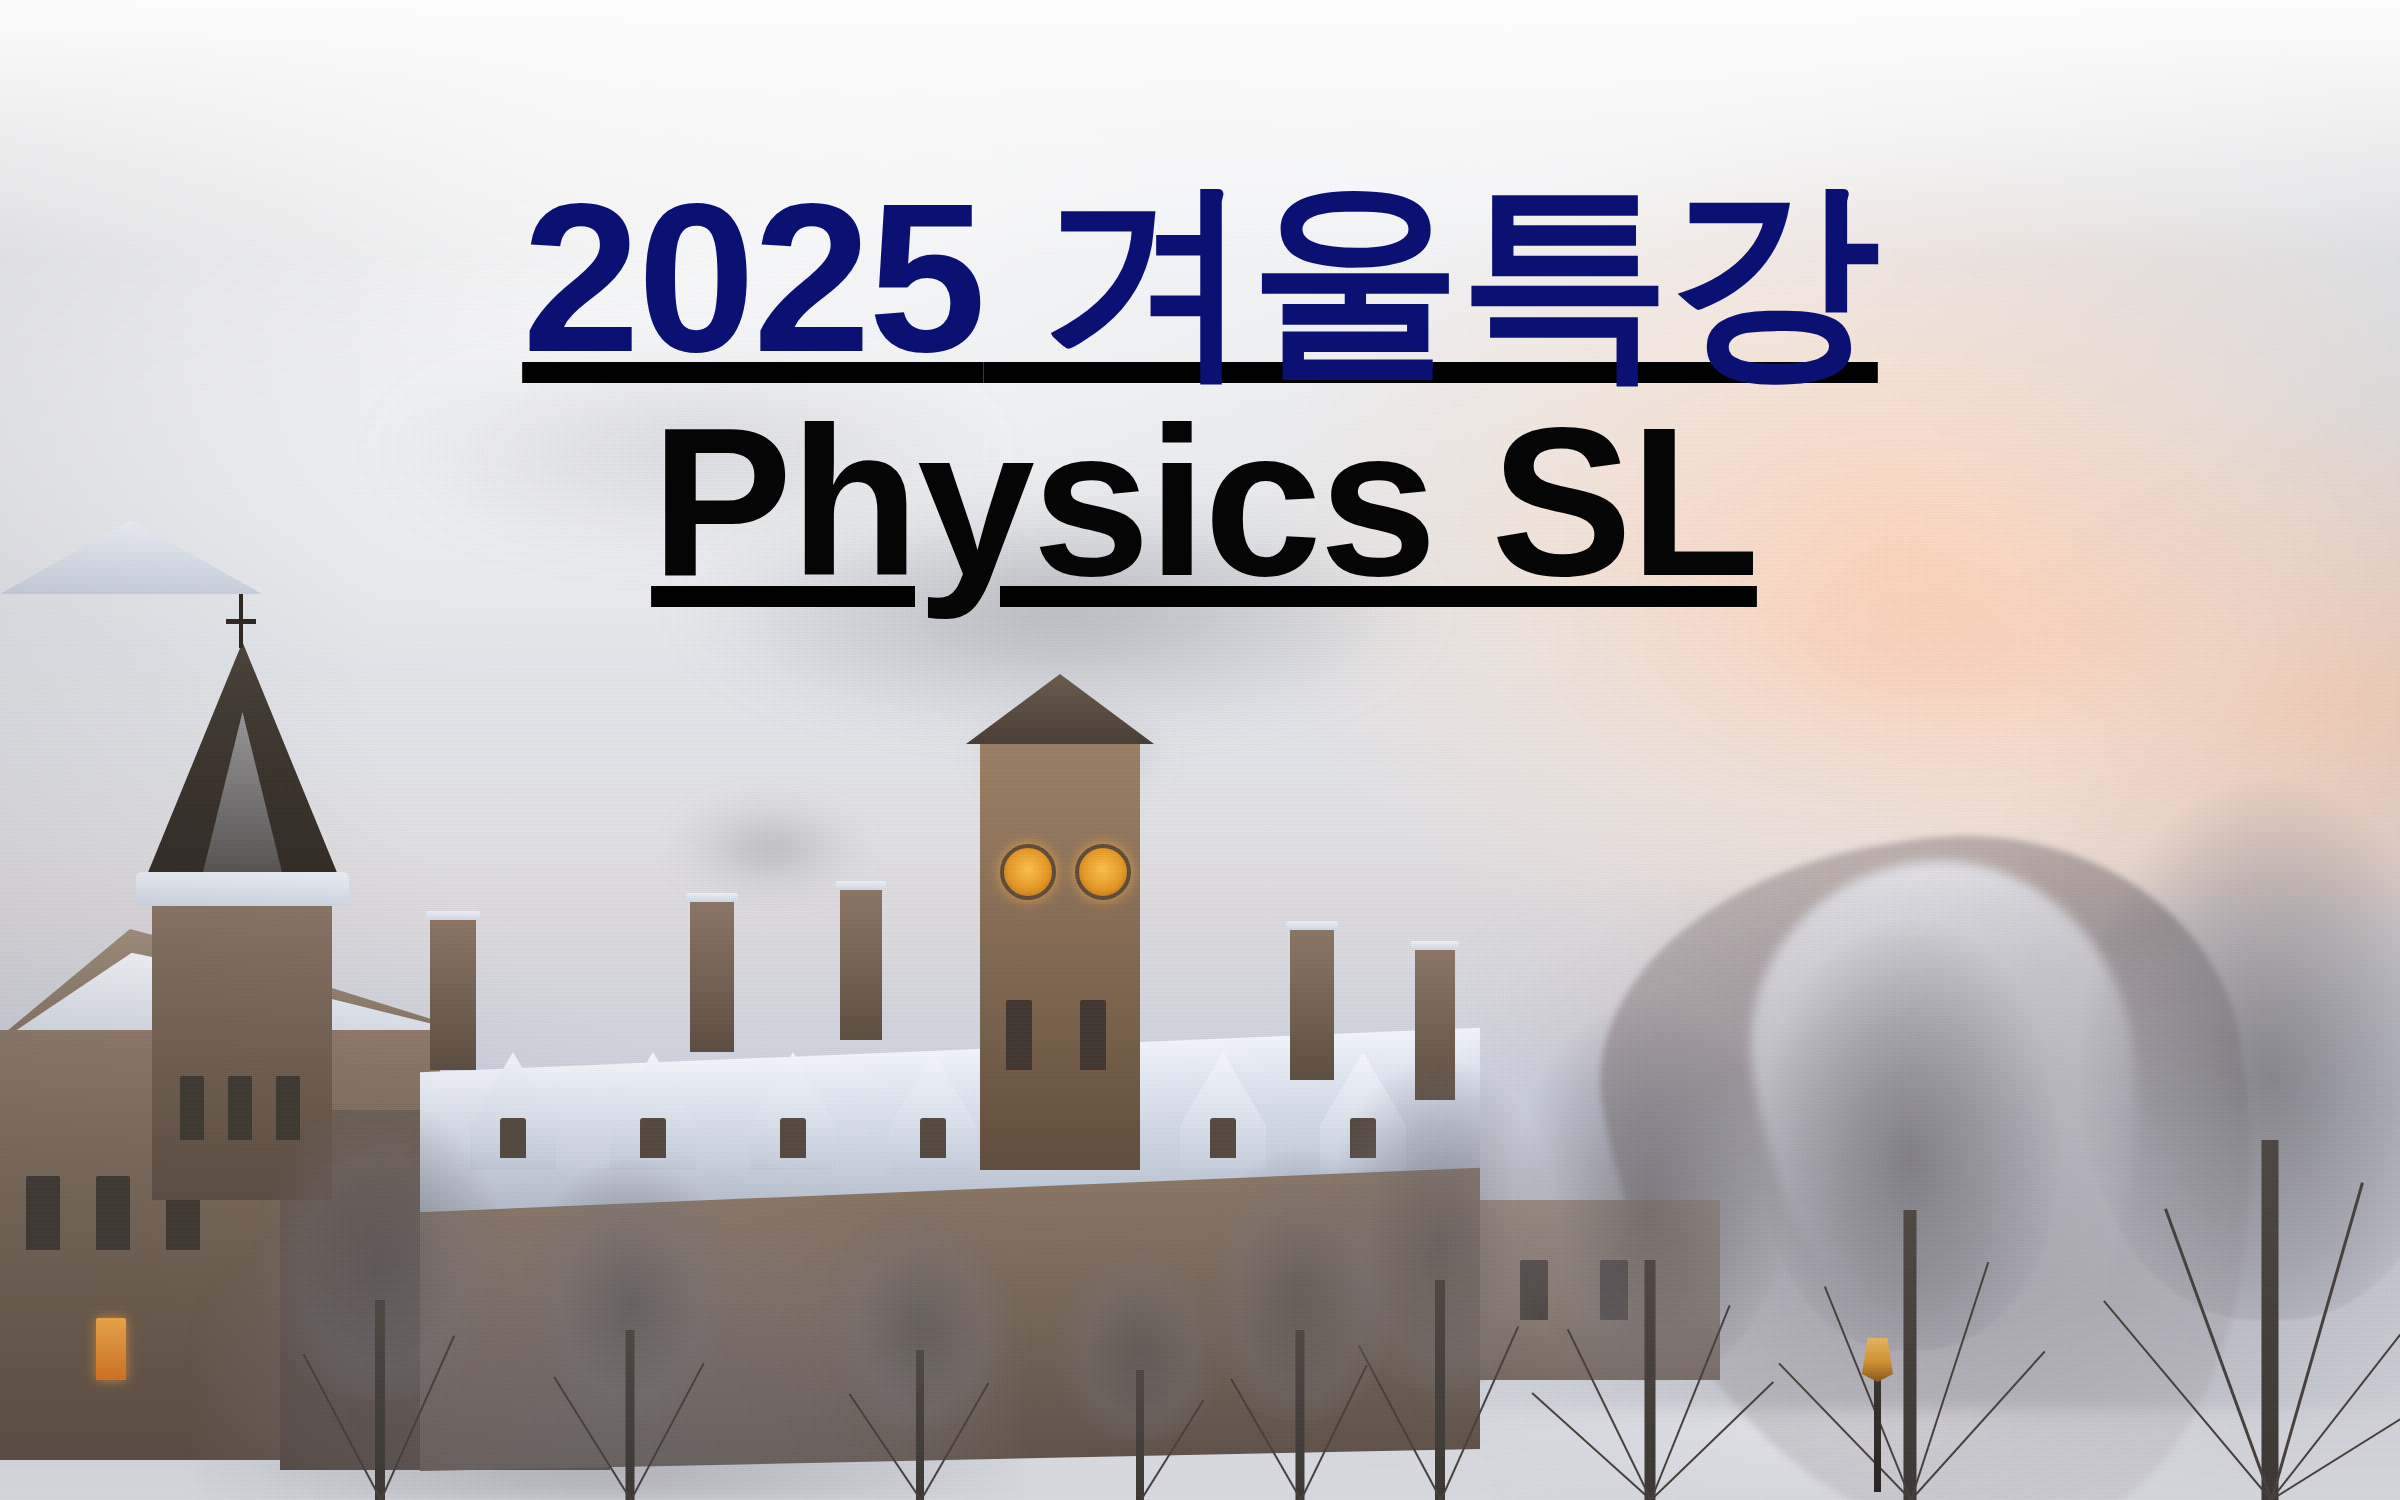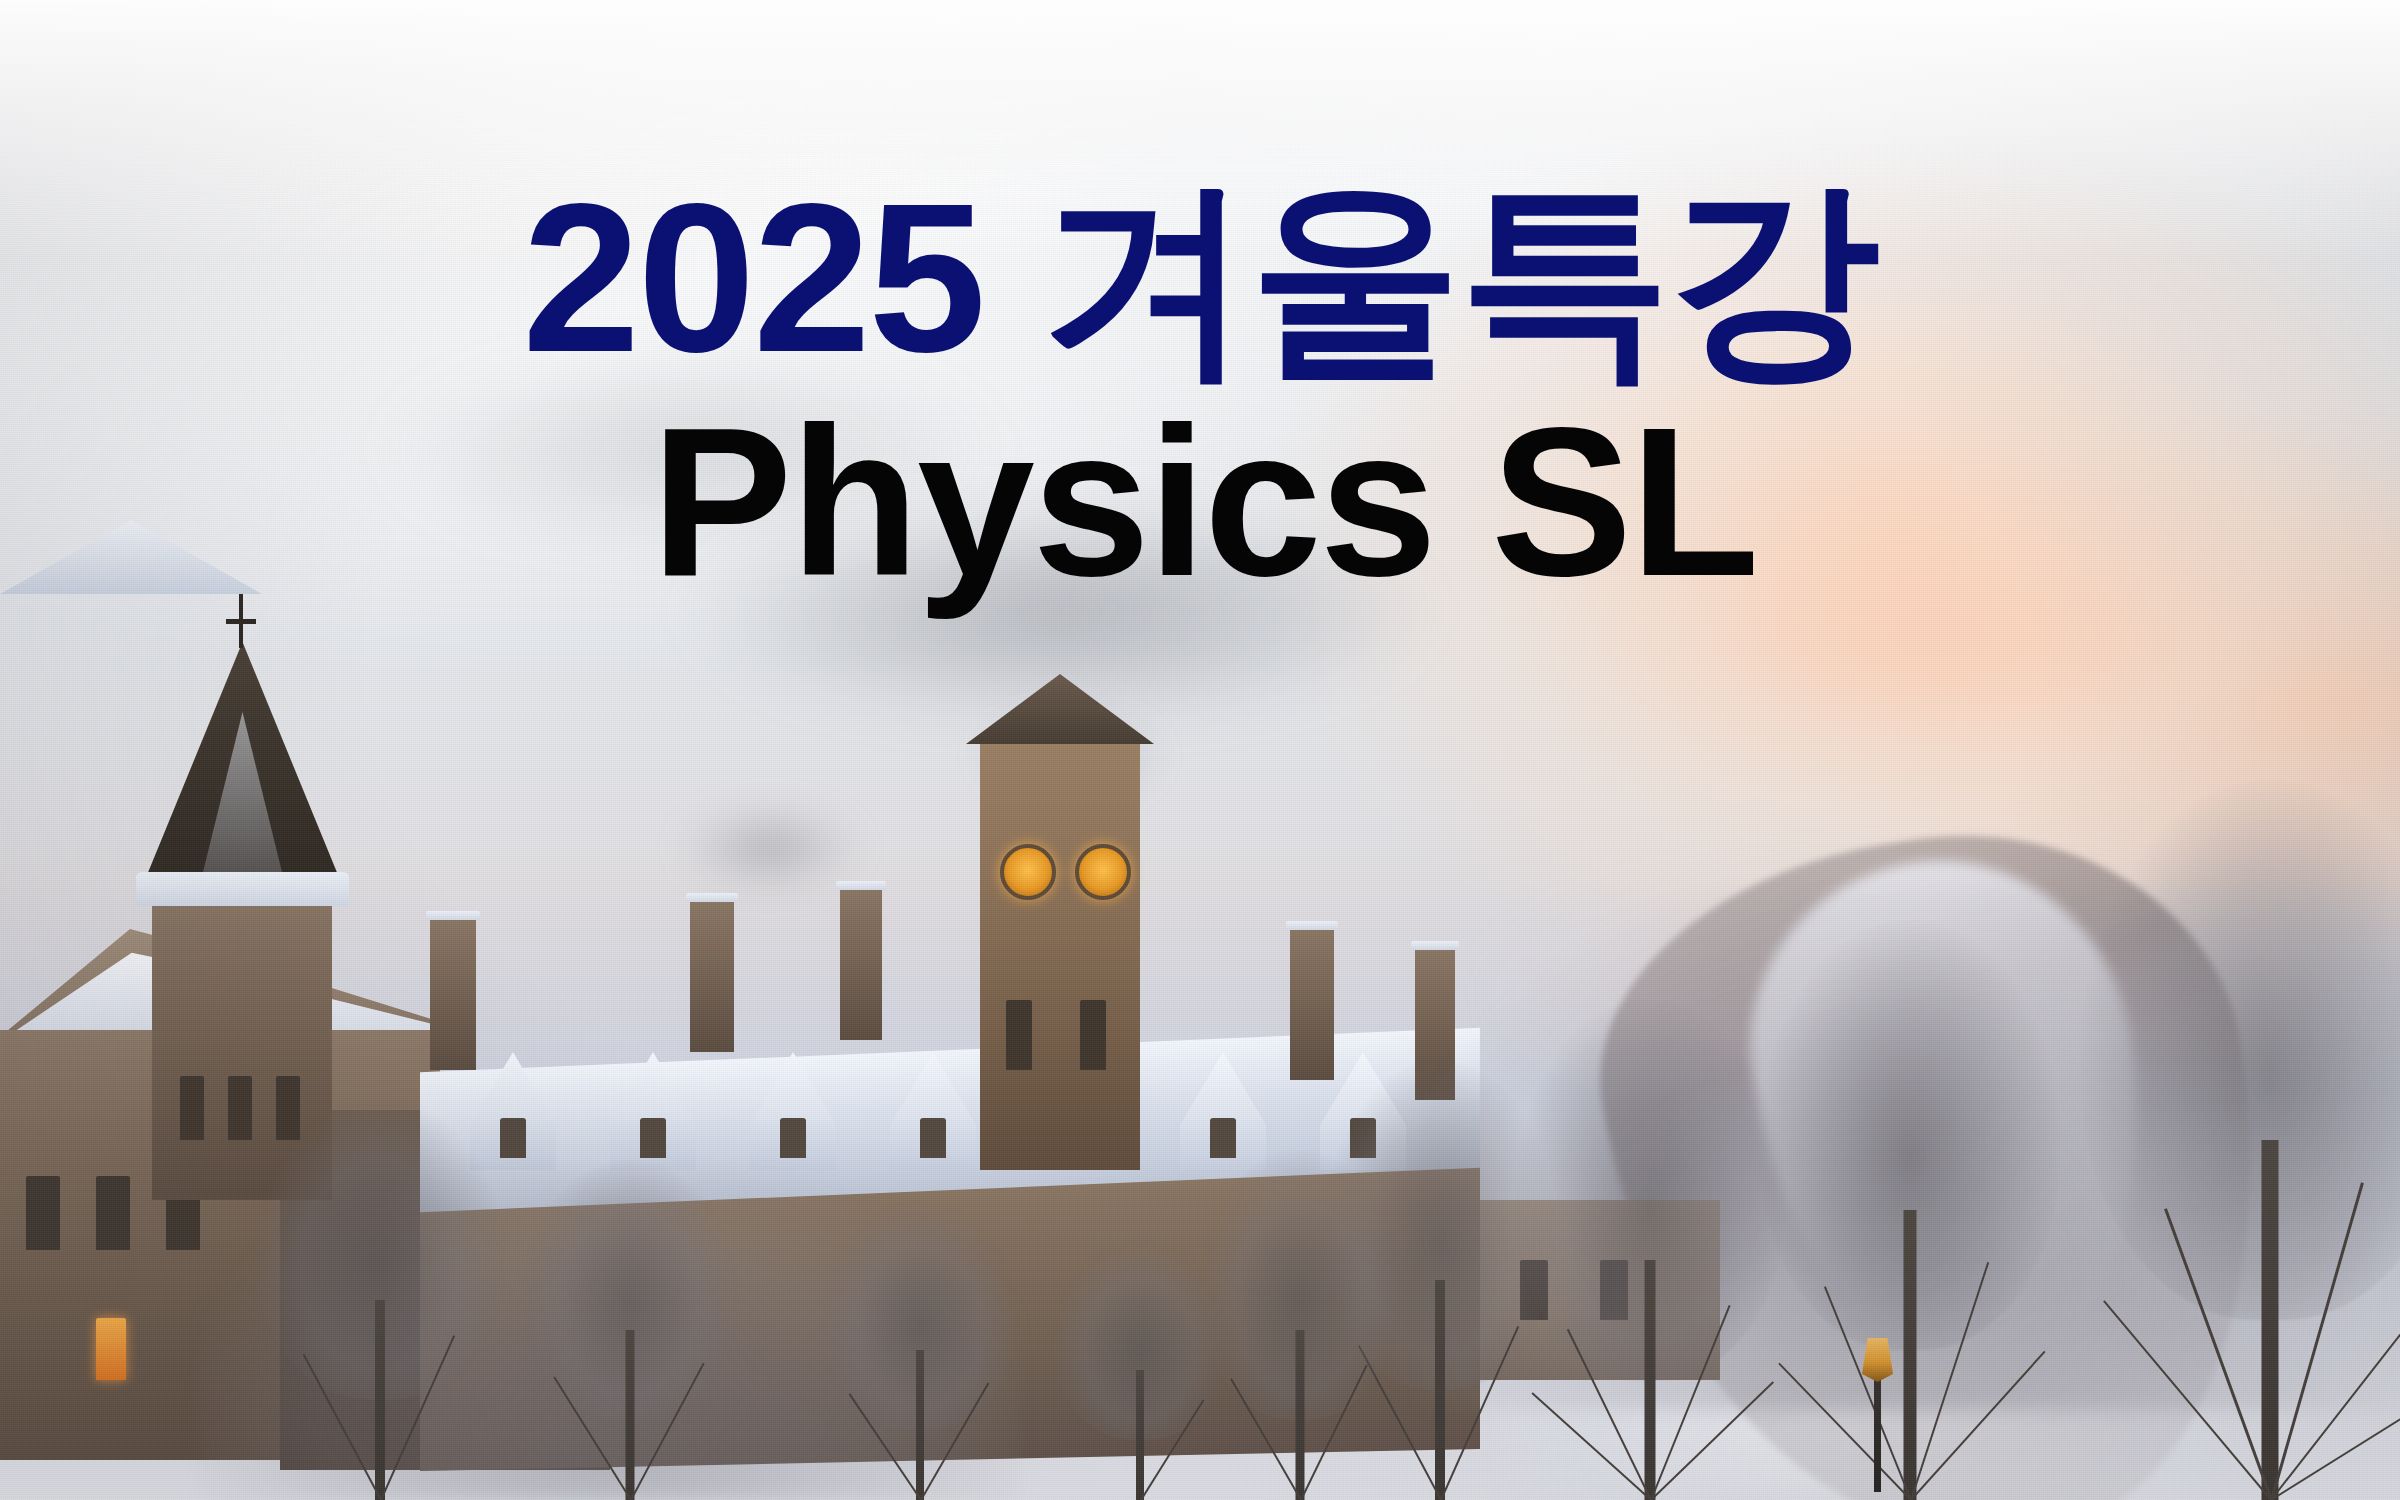--- a/index.html
+++ b/index.html
@@ -251,20 +251,21 @@
     background:linear-gradient(180deg, rgba(255,255,255,.92) 0%, rgba(255,255,255,.45) 55%, rgba(255,255,255,0) 100%);
     pointer-events:none;
   }
 
   
   #headline {
     position:absolute; left:0; top:0; width:2400px; height:1500px;
     padding:170px 0 0 0;
     display:flex; flex-direction:column; align-items:center;
     pointer-events:none;
+    text-decoration:underline;
   }
   .line {
     line-height:1.02;
     font-weight:700;
     letter-spacing:-0.012em;
     white-space:nowrap;
     text-align:center;
   }
   #line-1 {
     font-size:212px;

